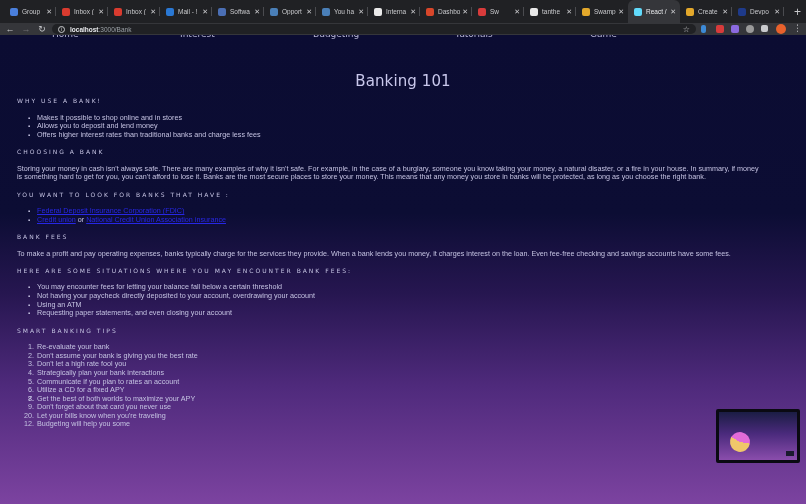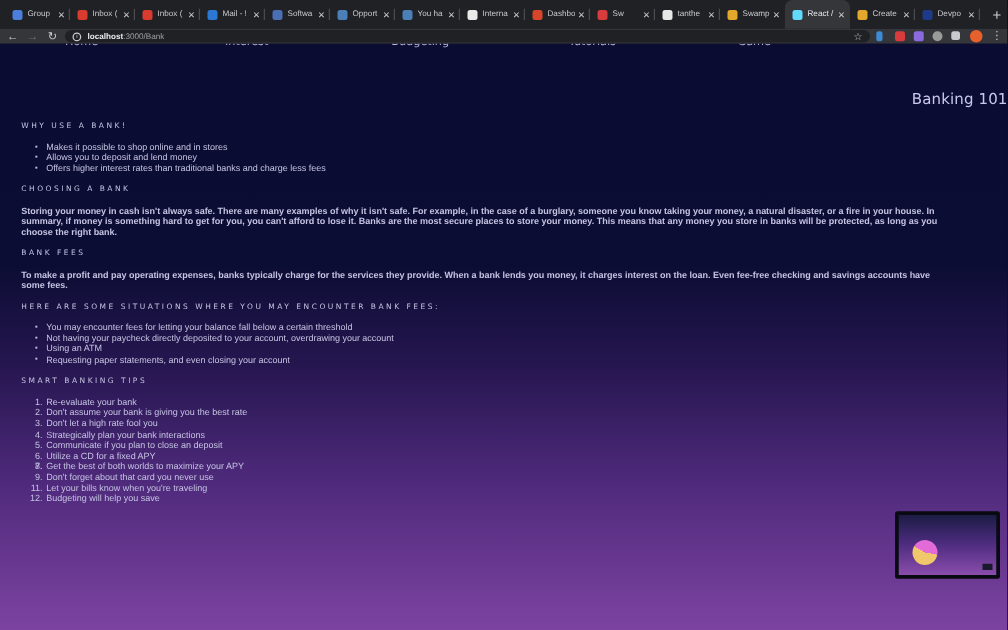--- a/index.html
+++ b/index.html
@@ -27,31 +27,31 @@
   .omnibox .star { position: absolute; right: 6px; color: #c9cacd; font-size: 8px; }
   .ext { position: absolute; top: 2px; width: 8px; height: 8px; border-radius: 2px; }
   .avatar { position: absolute; top: 1px; left: 776px; width: 10px; height: 10px; border-radius: 50%; background: #e8612c; }
   .kebab { position: absolute; top: 0; left: 793px; color: #c9cacd; font-size: 9px; }
 
   
   .page { position: absolute; top: 35px; left: 0; width: 806px; height: 469px;
           background: linear-gradient(180deg, #0b0c32 0%, #0c0d34 38%, #261650 55%, #4f2a7c 75%, #7c43a0 100%); color: #c8c6e4; overflow: hidden; }
   .topnav { position: absolute; top: -6px; left: 0; width: 806px; height: 10px; }
   .topnav span { position: absolute; top: 0; font-family: "DejaVu Sans", sans-serif; font-size: 9px; color: #b9b7d6; }
-  .title { position: absolute; top: 37px; left: 0; width: 806px; text-align: right; font-family: "DejaVu Sans", sans-serif; font-size: 12px; color: #c9c8ec; letter-spacing: 0.1px; }
+  .title { position: absolute; top: 37px; left: 0; width: 806px; text-align: center; font-family: "DejaVu Sans", sans-serif; font-size: 15px; color: #c9c8ec; letter-spacing: 0.1px; }
 
   .content { position: absolute; top: 62px; left: 17px; width: 745px; font-size: 7.2px; line-height: 8.6px; color: #c5c3e2; }
   .h { font-size: 6px; letter-spacing: 2px; text-transform: uppercase; color: #c5c3e2; margin-bottom: 8px; font-family: "DejaVu Sans", sans-serif; }
   ul { list-style: none; margin-left: 20px; }
   ul li { position: relative; padding-left: 0; }
   ul li::before { content: "▪"; position: absolute; left: -9px; font-size: 6px; top: 0; }
   ol { list-style: none; margin-left: 20px; }
   ol li { position: relative; }
   ol li .num { position: absolute; right: 100%; margin-right: 3px; white-space: nowrap; }
-  p { margin: 0; font-weight: bold; }
+  p { margin: 0; }
   .sec { margin-bottom: 8.7px; }
   a.lnk { color: #2727e6; text-decoration: underline; }
 
   .pip { position: absolute; left: 716px; top: 409px; width: 84px; height: 54px; background: #0a0a12; border: 2px solid #0a0a12; border-radius: 2px; }
   .pip .inner { position: absolute; inset: 1px; background: linear-gradient(180deg, #1b1d44 0%, #4a2a7c 45%, #8a4dac 100%); }
   .pip .pie { position: absolute; left: 11px; top: 20px; width: 20px; height: 20px; border-radius: 50%; background: conic-gradient(#f0c76a 0deg 70deg, #f0c76a 70deg 200deg, #e26bd8 200deg 360deg); transform: rotate(100deg); }
   .pip .ctl { position: absolute; right: 3px; bottom: 4px; width: 8px; height: 5px; background: #1a1a2e; }
 </style>
 </head>
 <body>
@@ -173,20 +173,27 @@
         <li>Allows you to deposit and lend money</li>
         <li>Offers higher interest rates than traditional banks and charge less fees</li>
       </ul>
     </div>
 
     <div class="sec">
       <div class="h">Choosing a bank</div>
       <p>Storing your money in cash isn't always safe. There are many examples of why it isn't safe. For example, in the case of a burglary, someone you know taking your money, a natural disaster, or a fire in your house. In summary, if money is something hard to get for you, you can't afford to lose it. Banks are the most secure places to store your money. This means that any money you store in banks will be protected, as long as you choose the right bank.</p>
     </div>
 
+    <div class="sec">
+      <div class="h">You want to look for banks that have :</div>
+      <ul>
+        <li><a class="lnk">Federal Deposit Insurance Corporation (FDIC)</a></li>
+        <li><a class="lnk">Credit union</a> <span>or</span> <a class="lnk">National Credit Union Association insurance</a></li>
+      </ul>
+    </div>
 
     <div class="sec">
       <div class="h">Bank fees</div>
       <p>To make a profit and pay operating expenses, banks typically charge for the services they provide. When a bank lends you money, it charges interest on the loan. Even fee-free checking and savings accounts have some fees.</p>
     </div>
 
     <div class="sec">
       <div class="h">Here are some situations where you may encounter bank fees:</div>
       <ul>
         <li>You may encounter fees for letting your balance fall below a certain threshold</li>
@@ -196,27 +203,27 @@
       </ul>
     </div>
 
     <div class="sec">
       <div class="h">Smart banking tips</div>
       <ol id="tips">
           <li><span class="num">1.</span><span>Re-evaluate your bank</span></li>
           <li><span class="num">2.</span><span>Don't assume your bank is giving you the best rate</span></li>
           <li><span class="num">3.</span><span>Don't let a high rate fool you</span></li>
           <li><span class="num">4.</span><span>Strategically plan your bank interactions</span></li>
-          <li><span class="num">5.</span><span>Communicate if you plan to close an deposit</span></li>
+          <li><span class="num">5.</span><span>Communicate if you plan to rates an account</span></li>
           <li><span class="num">6.</span><span>Utilize a CD for a fixed APY</span></li>
           <li><span class="num">7.</span></li>
           <li><span class="num">8.</span><span>Get the best of both worlds to maximize your APY</span></li>
           <li><span class="num">9.</span><span>Don't forget about that card you never use</span></li>
-          <li><span class="num">11.</span><span>Let your bills know when you're traveling</span></li>
-          <li><span class="num">12.</span><span>Budgeting will help you save</span></li>
+          <li><span class="num">20.</span><span>Let your bills know when you're traveling</span></li>
+          <li><span class="num">12.</span><span>Budgeting will help you some</span></li>
         </ol>
     </div>
   </div>
 
   <div class="pip" style="top:374px;">
     <div class="inner">
       <div class="pie"></div>
       <div class="ctl"></div>
     </div>
   </div>

